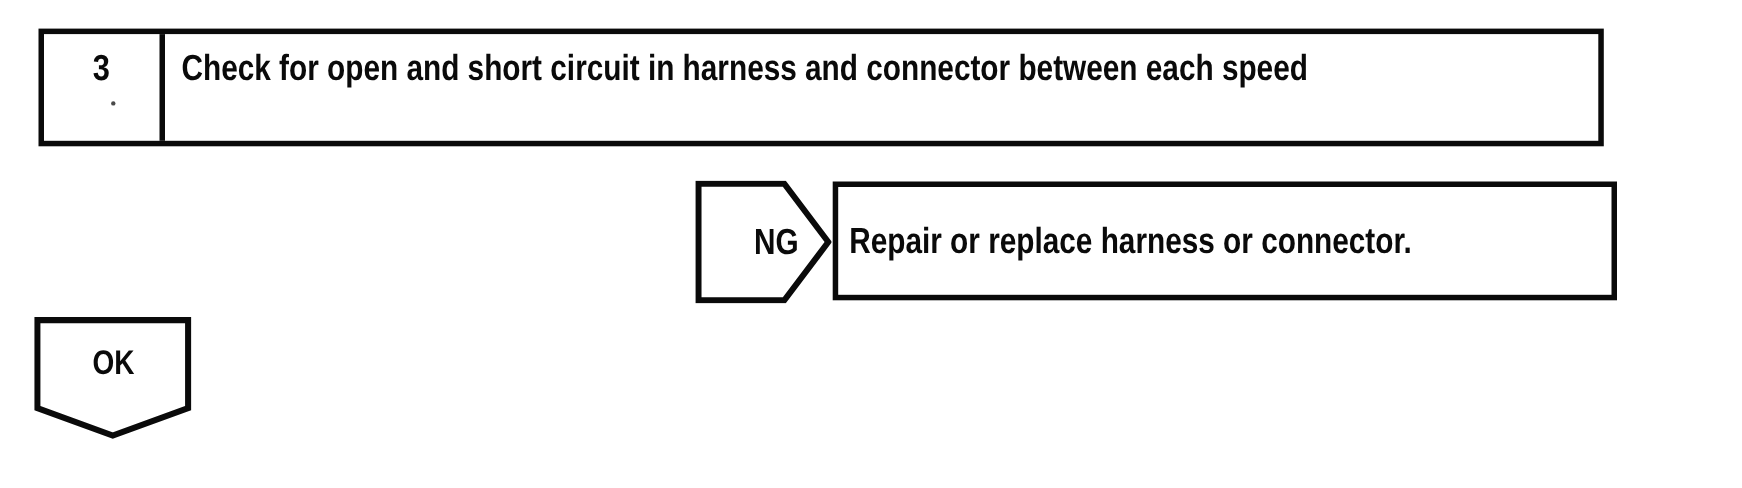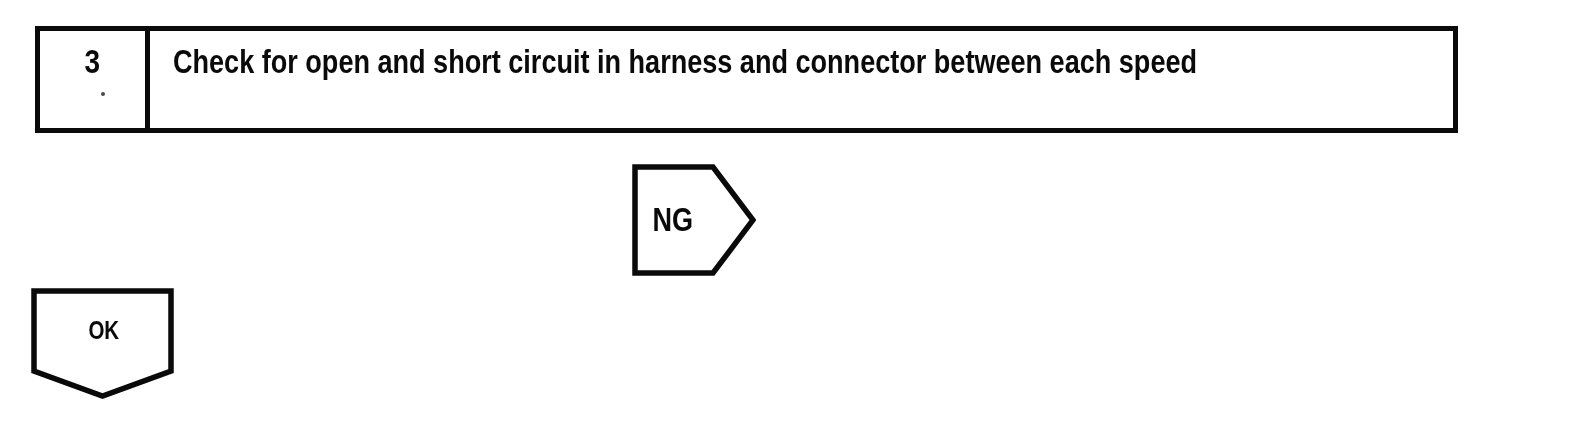--- a/index.html
+++ b/index.html
@@ -41,42 +41,41 @@
     padding-top: 14px;
   }
   .step-number {
     font-size: 33px;
     line-height: 34px;
     display: inline-block;
     transform: scaleX(0.85);
   }
   .step-text {
     flex: 1;
-    padding: 14px 8px 0 0;
+    padding: 14px 8px 0 15px;
     font-size: 33px;
     line-height: 34px;
     white-space: nowrap;
     overflow: hidden;
-    text-align: center;
   }
   .cond {
     display: inline-block;
     transform: scaleX(0.82);
     transform-origin: 0 50%;
     white-space: nowrap;
   }
   
   .ng-shape {
     position: absolute;
     left: 632px;
     top: 164px;
   }
   .ng-label {
     position: absolute;
-    left: 615px;
+    left: 648px;
     top: 164px;
     width: 116px;
     height: 112px;
     display: flex;
     align-items: center;
     justify-content: center;
     font-size: 33px;
   }
   .ng-label .cond { transform-origin: 50% 50%; }
   
@@ -104,21 +103,21 @@
   }
   .ok-label {
     position: absolute;
     left: 31px;
     top: 288px;
     width: 145px;
     height: 84px;
     display: flex;
     align-items: center;
     justify-content: center;
-    font-size: 25px;
+    font-size: 31px;
   }
   .ok-label .cond { transform-origin: 50% 50%; }
   
   .artifact-dot {
     position: absolute;
     left: 101px;
     top: 92px;
     width: 4px;
     height: 4px;
     background: #4a4a4a;
@@ -141,20 +140,23 @@
 
   <div class="artifact-dot"></div>
 
   <svg class="ng-shape" width="124" height="112" viewBox="0 0 124 112">
     <polygon points="3,3 81,3 121,56 81,109 3,109" fill="#ffffff" stroke="#0a0a0a" stroke-width="5.5" stroke-linejoin="miter"></polygon>
   </svg>
   <div class="ng-label">
     <span class="cond">NG</span>
   </div>
 
+  <div class="action-box">
+    <span class="cond">Repair or replace harness or connector.</span>
+  </div>
 
   <svg class="ok-shape" width="145" height="113" viewBox="0 0 145 113">
     <polygon points="3,3 140,3 140,83 71.5,108 3,83" fill="#ffffff" stroke="#0a0a0a" stroke-width="5.5" stroke-linejoin="miter"></polygon>
   </svg>
   <div class="ok-label">
     <span class="cond">OK</span>
   </div>
 
 </div>
 

